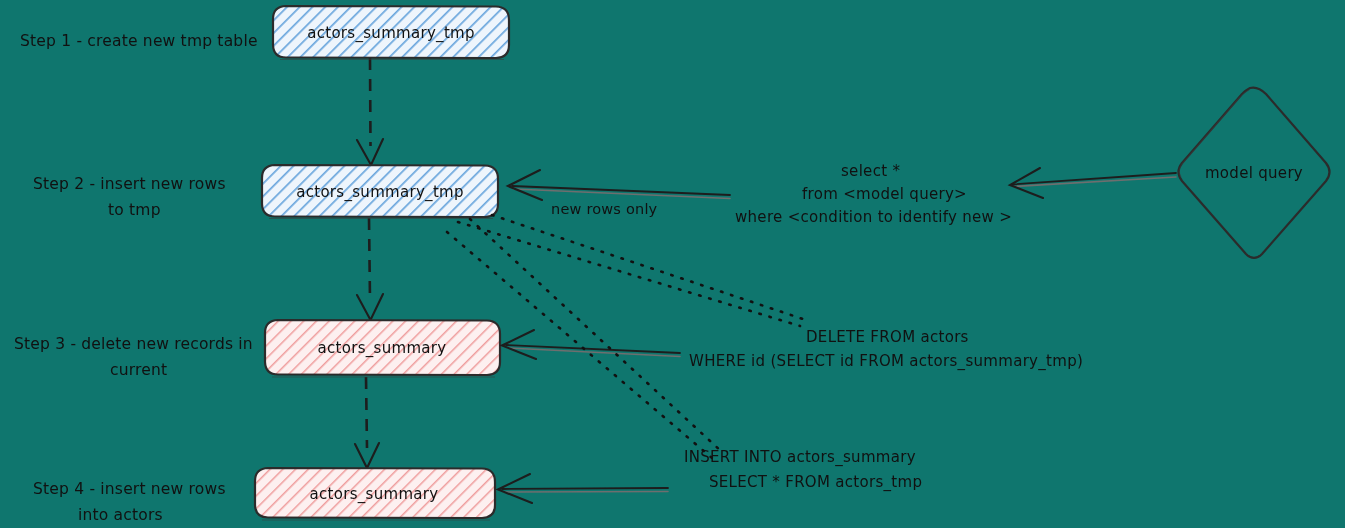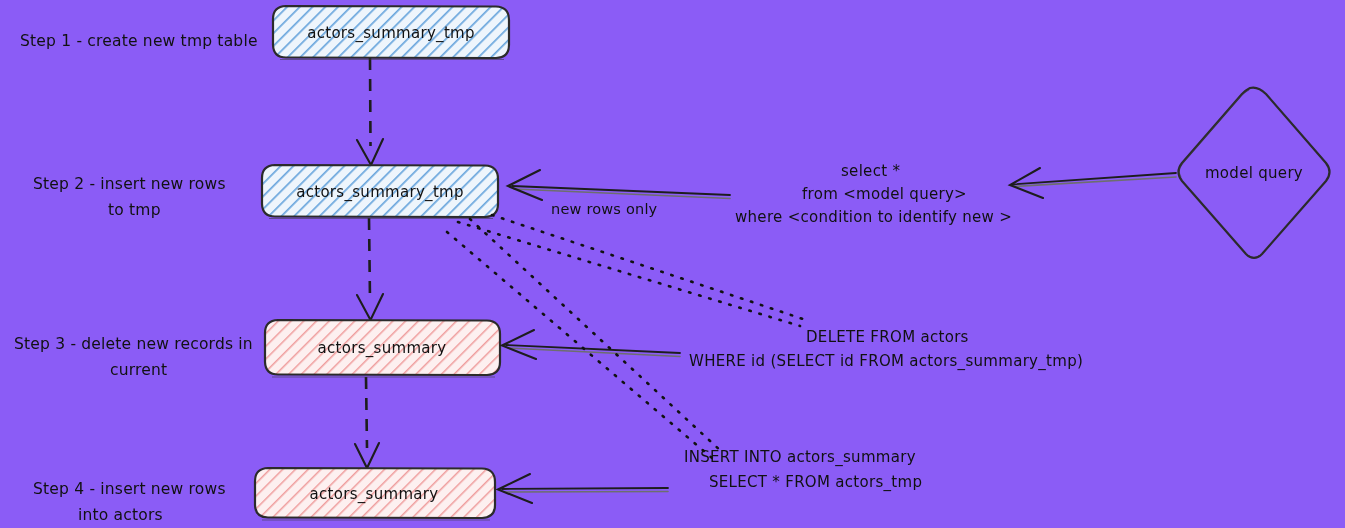--- a/index.html
+++ b/index.html
@@ -11,21 +11,21 @@
   body {
     width: 1345px;
     height: 528px;
     overflow: hidden;
     font-family: "DejaVu Sans", sans-serif;
   }
   #canvas {
     position: relative;
     width: 1345px;
     height: 528px;
-    background: #8b5cf6;
+    background: #0f766e;
   }
   svg.diagram {
     position: absolute;
     left: 0;
     top: 0;
     width: 1345px;
     height: 528px;
   }
   .node-label, .edge-label, .step-label, .dia-label {
     font-family: "DejaVu Sans", sans-serif;

